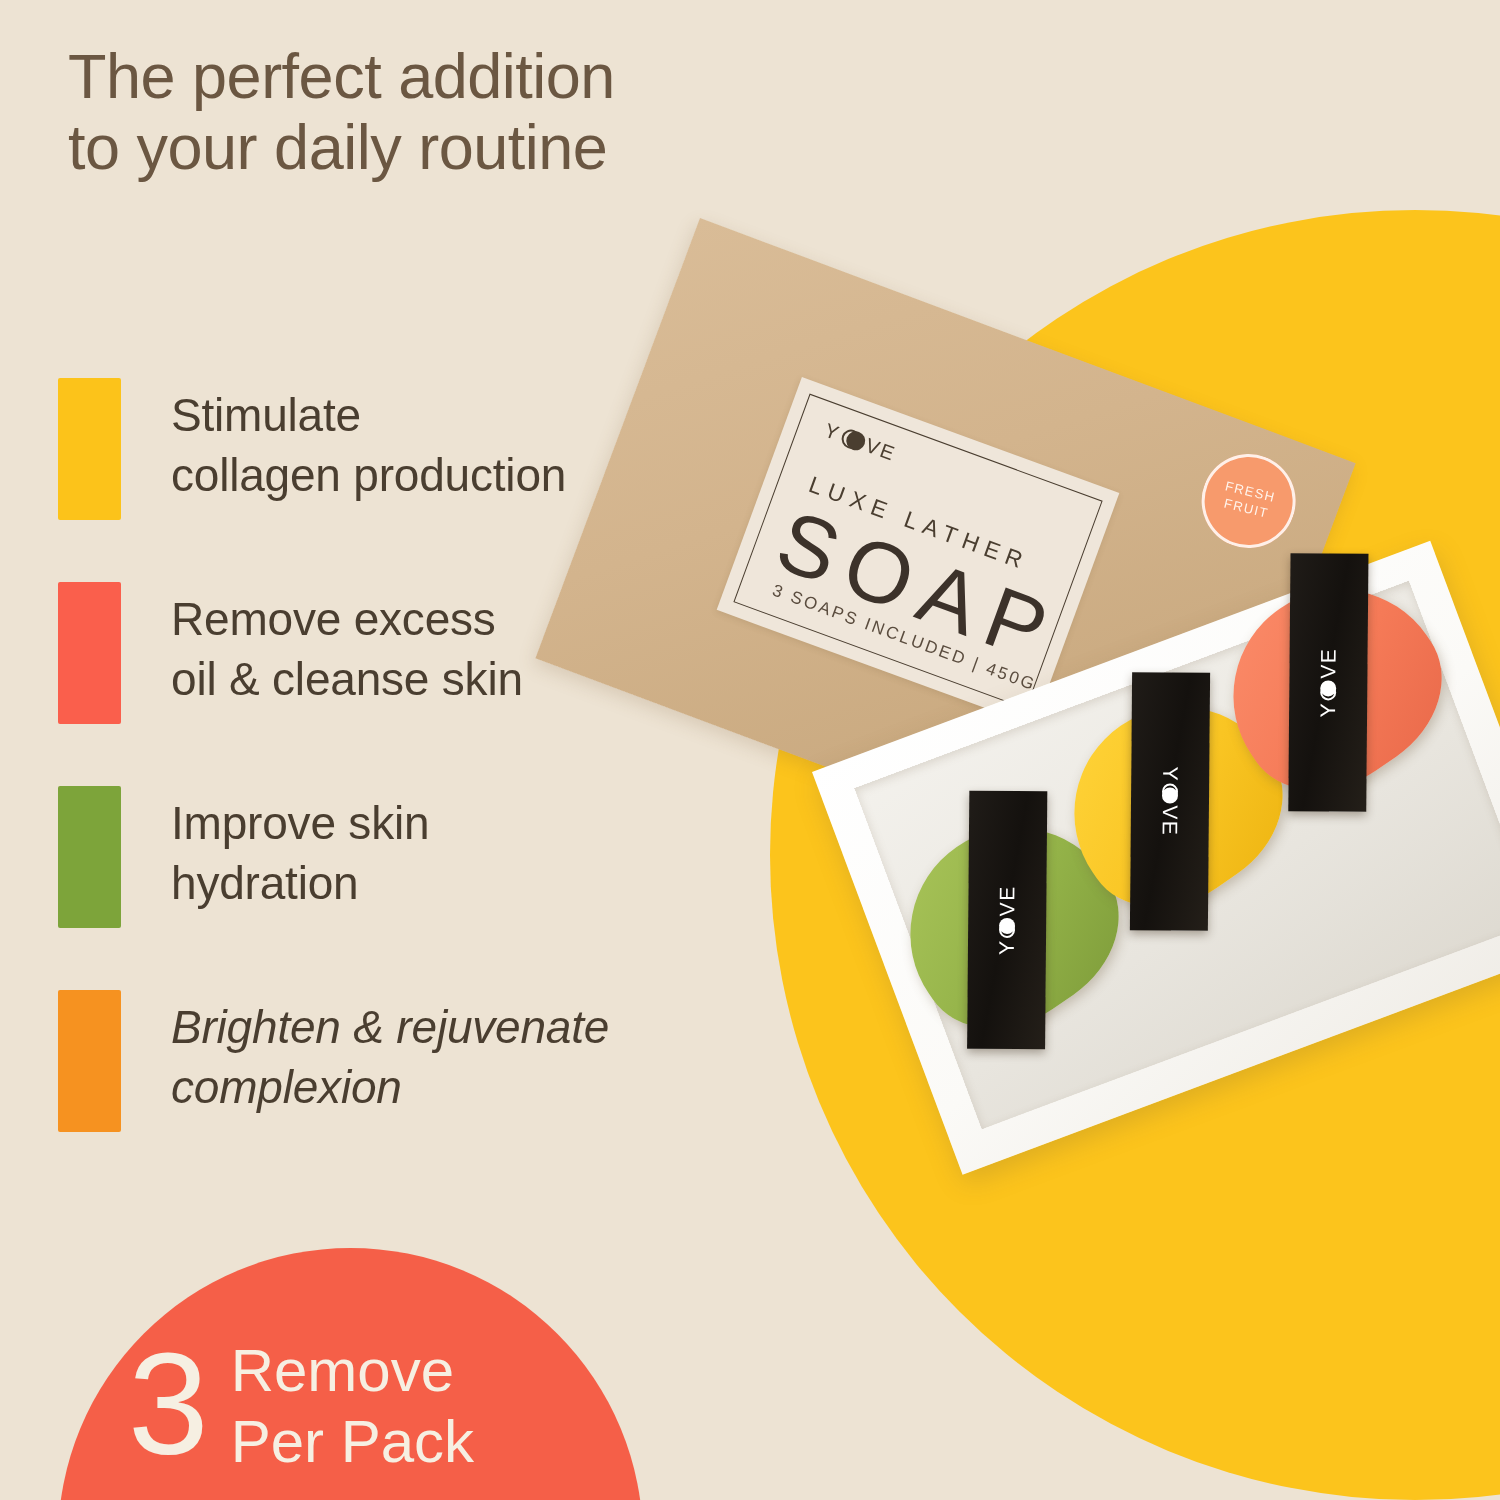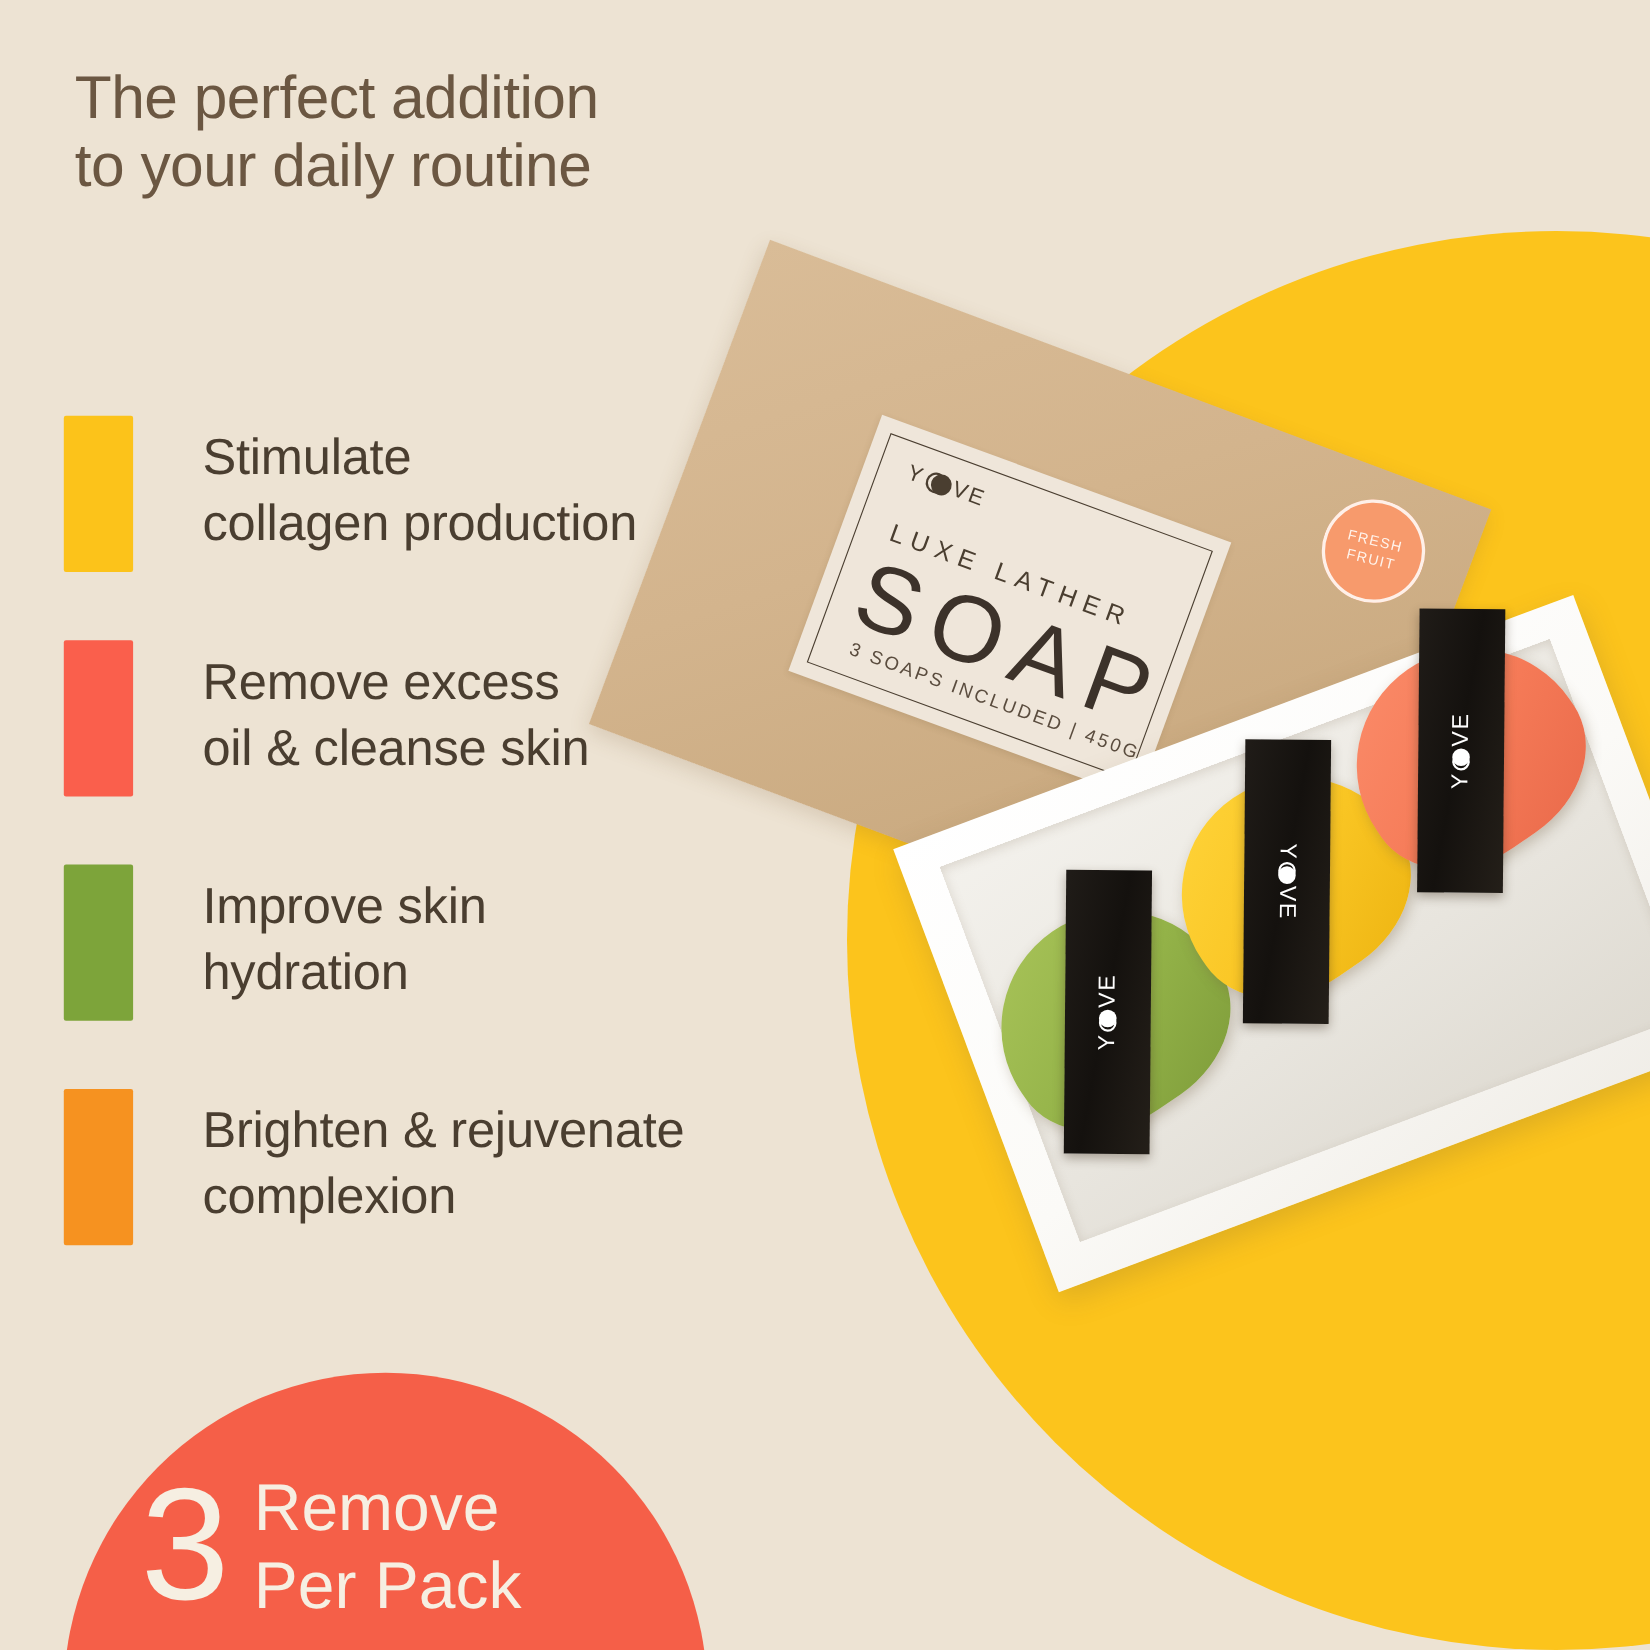--- a/index.html
+++ b/index.html
@@ -22,51 +22,51 @@
     position:absolute;
     left:770px; top:210px;
     width:1290px; height:1290px;
     border-radius:50%;
     background:#FCC41C;
   }
 
   
   .headline {
     position:absolute;
-    left:68px; top:58px;
+    left:68px; top:41px;
     width:980px;
     color:#6B5742;
-    font-size:55px;
+    font-size:63px;
     line-height:1.12;
     font-weight:400;
     letter-spacing:-0.5px;
     white-space:pre-line;
   }
 
   
   .benefits {
     position:absolute;
     left:58px; top:378px;
     width:760px;
   }
   .benefit {
     position:relative;
     display:flex;
     align-items:flex-start;
     margin-bottom:62px;
   }
-  .benefit:last-child { margin-bottom:0; }
+  .benefit:last-child { margin-bottom:0;font-style:italic; }
   .swatch {
     flex:0 0 auto;
     width:63px;
     height:142px;
     border-radius:2px;
   }
   .benefit-text {
-    margin-left:63px;
+    margin-left:50px;
     color:#4A3E30;
     font-size:46px;
     line-height:1.30;
     font-weight:400;
     white-space:pre-line;
     padding-top:8px;
     letter-spacing:-0.2px;
   }
 
   

